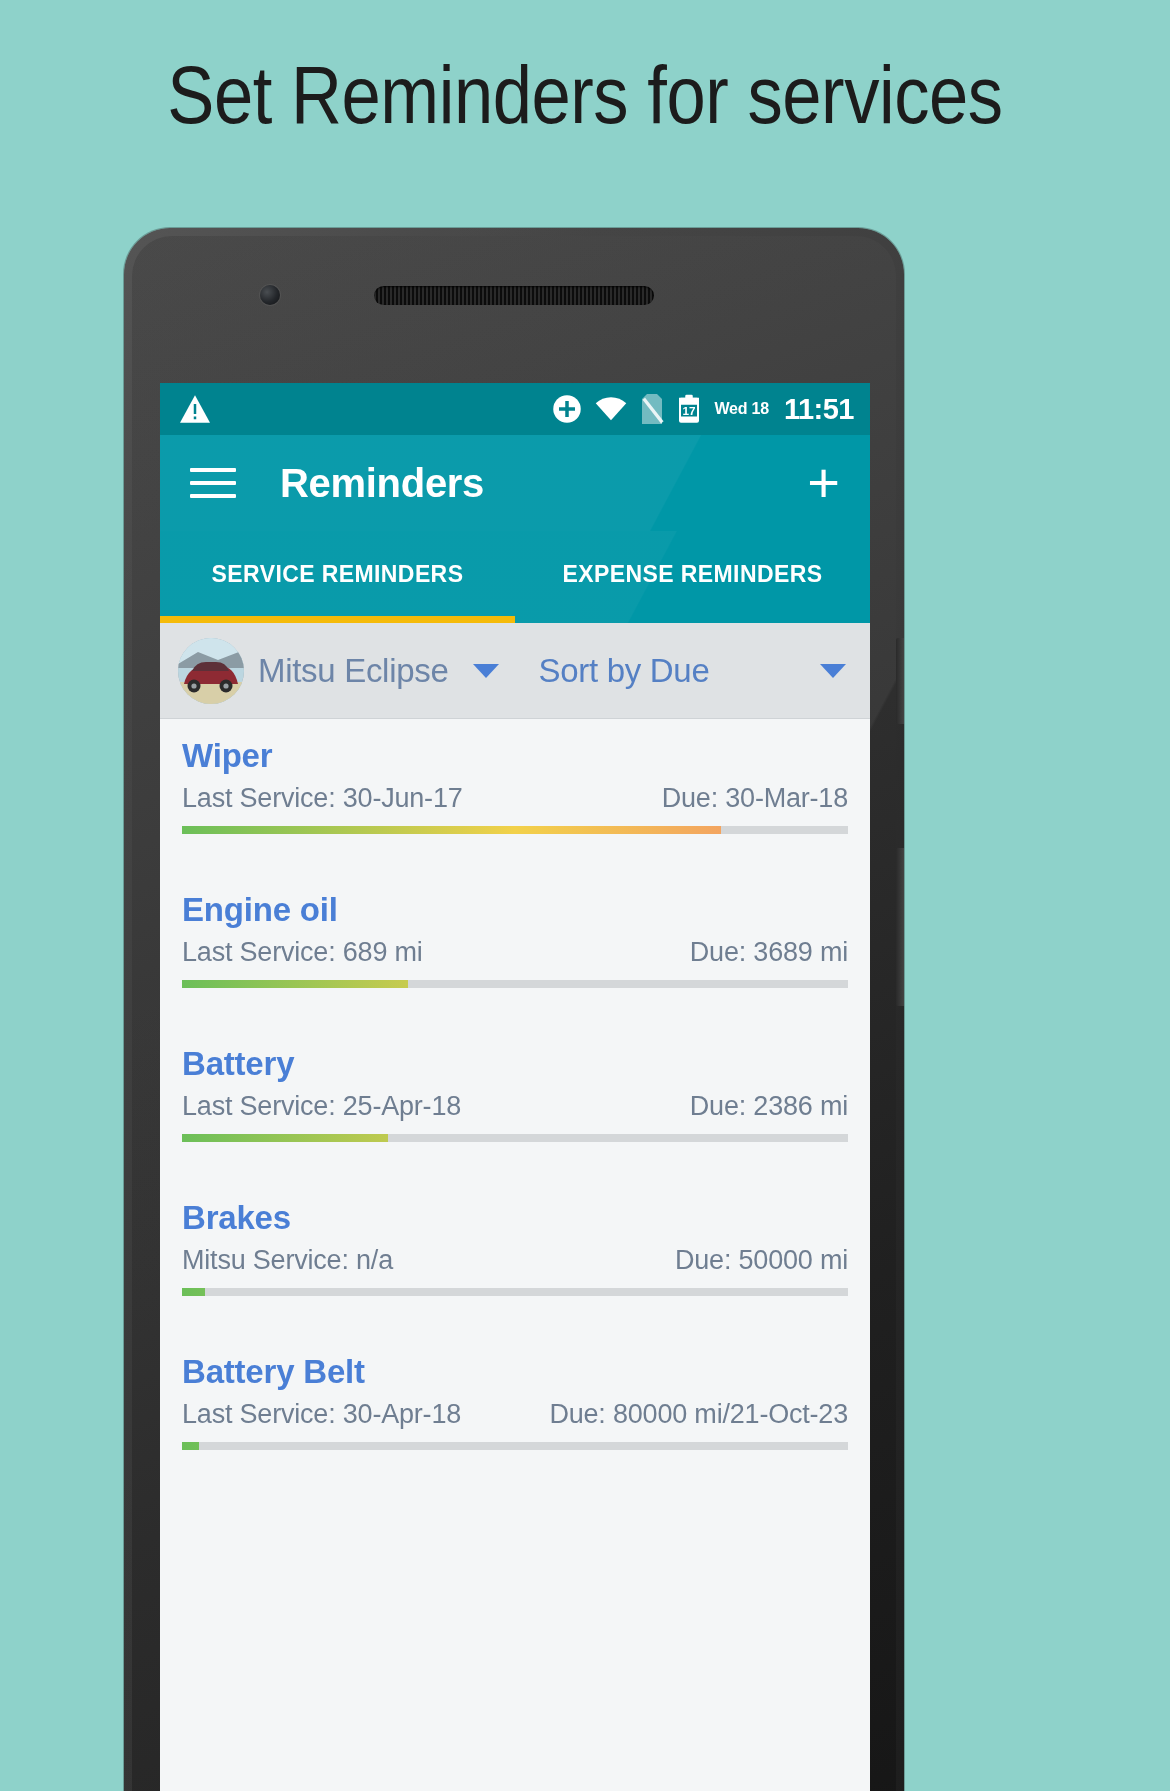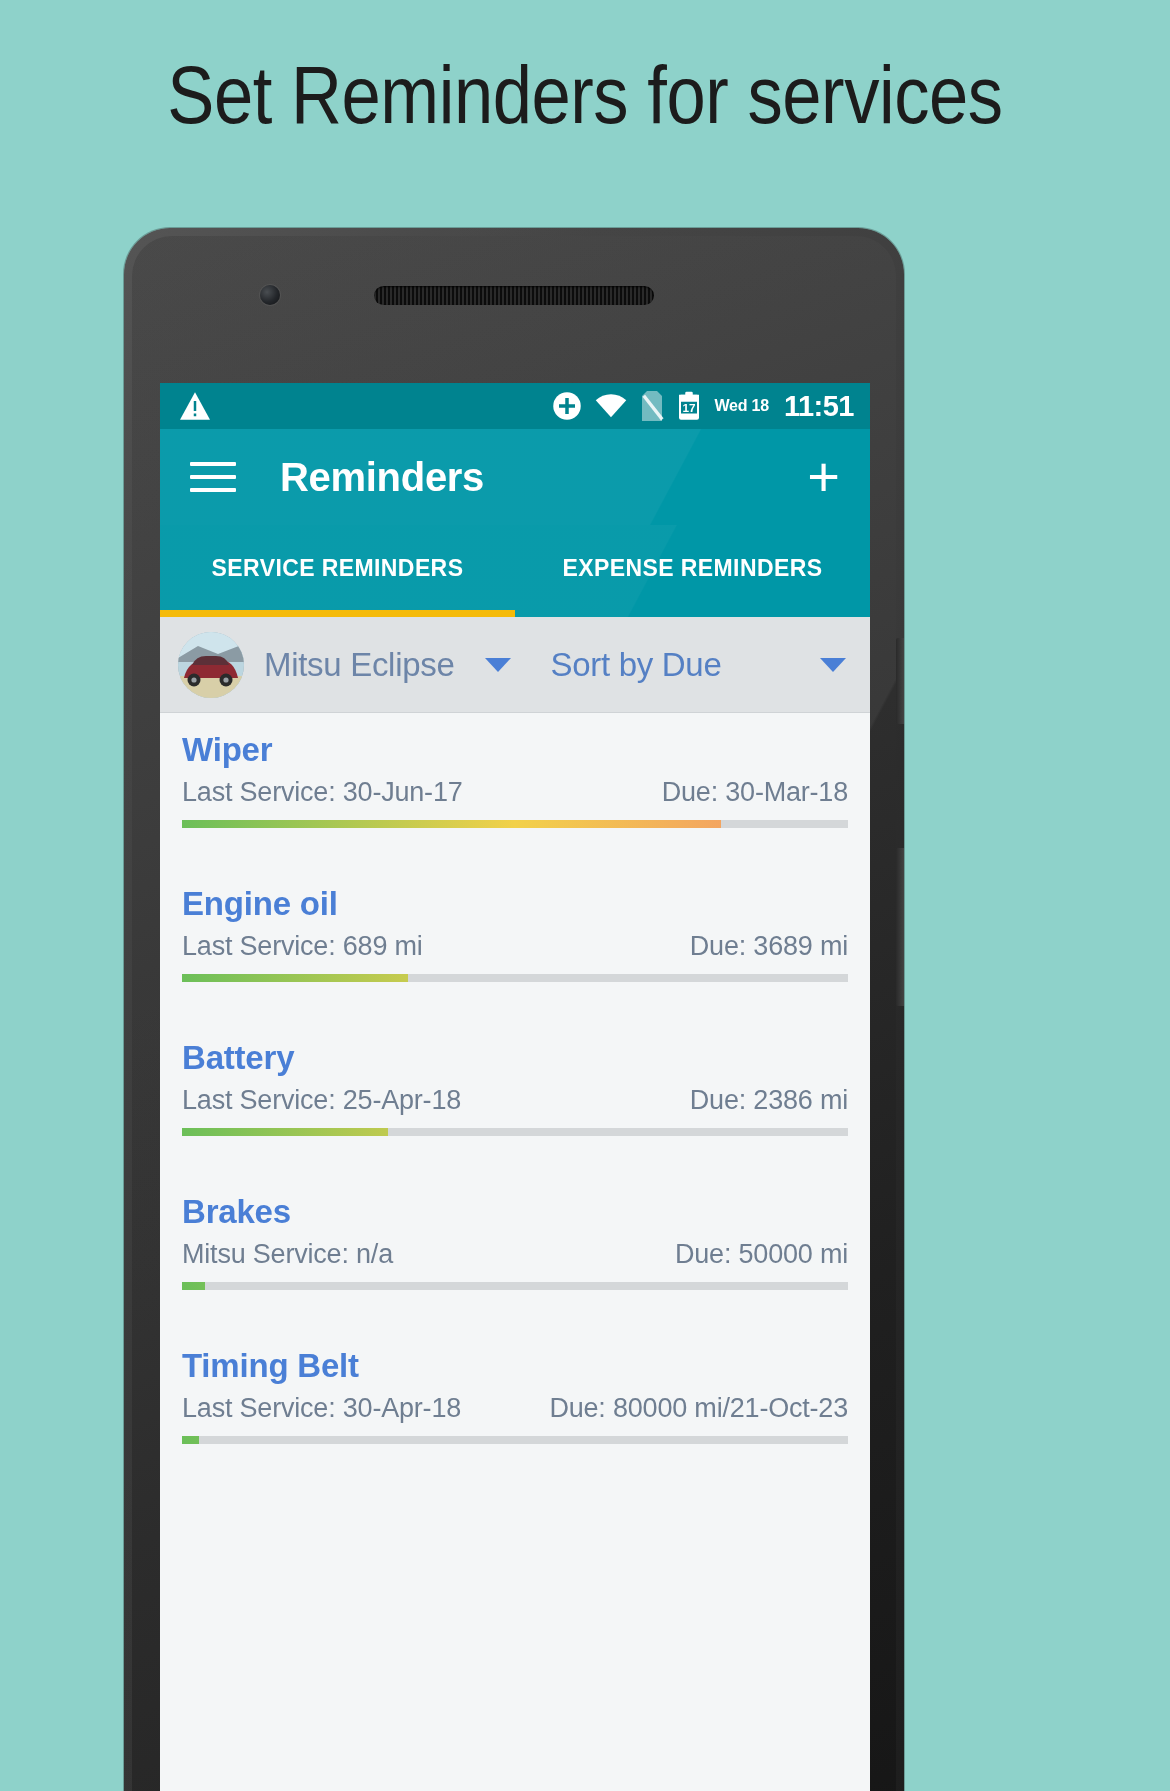--- a/index.html
+++ b/index.html
@@ -80,21 +80,21 @@
   .screen {
     position:absolute;
     left:36px; top:155px;
     width:710px; height:1445px;
     background:#f4f6f7;
     overflow:hidden;
   }
 
   
   .statusbar {
-    height:46px;
+    height:52px;
     background:#00838f;
     display:flex;
     align-items:center;
     padding:0 16px 0 20px;
     color:#ffffff;
   }
   .sb-left { display:flex; align-items:center; gap:12px; flex:1; }
   .sb-right { display:flex; align-items:center; gap:13px; }
   .sb-time {
     font-size:29px; font-weight:700; letter-spacing:-0.5px;
@@ -176,21 +176,21 @@
   
   .filterbar {
     height:96px;
     background:#dfe2e4;
     display:flex;
     align-items:center;
     padding:0 24px 0 18px;
     border-bottom:1px solid #cfd3d6;
   }
   .veh-select {
-    display:flex; align-items:center; gap:6px; cursor:pointer; flex:0 0 auto;
+    display:flex; align-items:center; gap:0; cursor:pointer; flex:0 0 auto;
   }
   .veh-avatar {
     width:66px; height:66px;
     border-radius:50%;
     overflow:hidden;
     flex:0 0 auto;
     background:#9aa7b0;
     position:relative;
   }
   .veh-label {
@@ -386,21 +386,21 @@
         <div class="item-row">
           <span>Mitsu Service: n/a</span>
           <span>Due: 50000 mi</span>
         </div>
         <div class="progress">
             <span style="width: 3.5%; background-image: linear-gradient(90deg, rgb(107, 191, 89) 0%, rgb(242, 209, 74) 1428.57%, rgb(244, 138, 110) 2857.14%);"></span>
           </div>
       </div>
 
       <div class="item">
-        <div class="item-title">Timing Belt</div>
+        <div class="item-title">Battery Belt</div>
         <div class="item-row">
           <span>Last Service: 30-Apr-18</span>
           <span>Due: 80000 mi/21-Oct-23</span>
         </div>
         <div class="progress">
             <span style="width: 2.5%; background-image: linear-gradient(90deg, rgb(107, 191, 89) 0%, rgb(242, 209, 74) 2000%, rgb(244, 138, 110) 4000%);"></span>
           </div>
       </div>
 
     </div>

